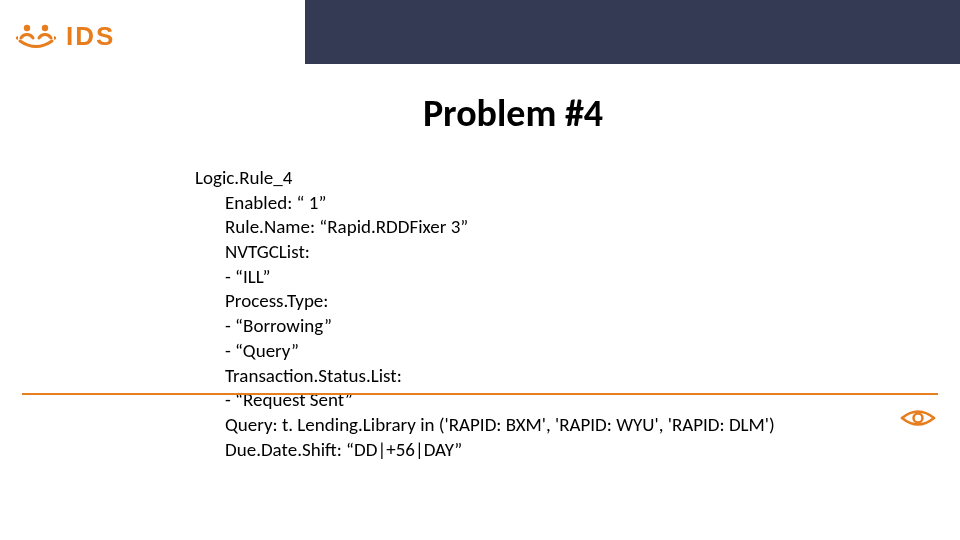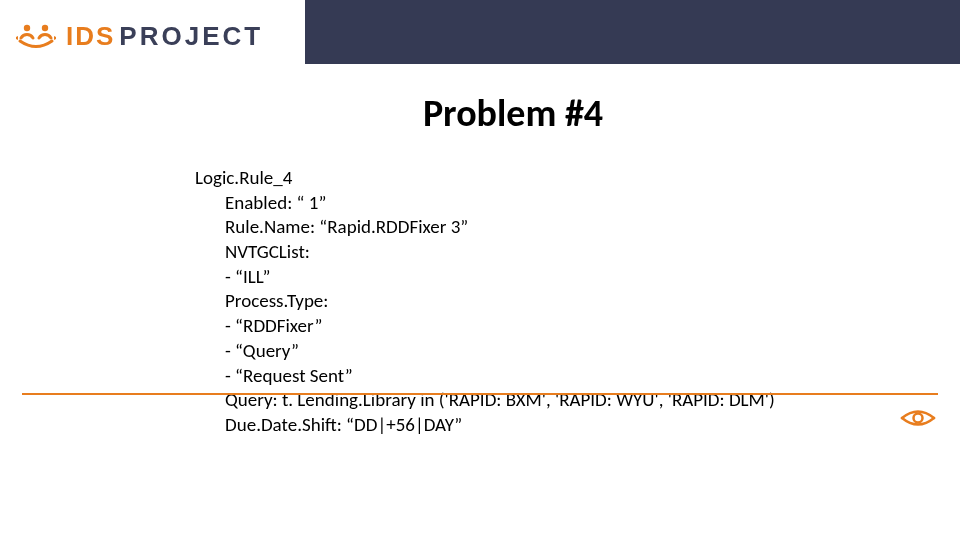--- a/index.html
+++ b/index.html
@@ -116,35 +116,35 @@
         <circle cx="29" cy="12" r="3.2" fill="#e87d1e"></circle>
         <path d="M5 22 A7 7 0 0 1 17 22" stroke="#e87d1e" stroke-width="3" fill="none" stroke-linecap="round"></path>
         <path d="M23 22 A7 7 0 0 1 35 22" stroke="#e87d1e" stroke-width="3" fill="none" stroke-linecap="round"></path>
         <path d="M4 25 Q20 36 36 25" stroke="#e87d1e" stroke-width="3" fill="none" stroke-linecap="round"></path>
         <path d="M2 20 L-2 22 L2 24" fill="#e87d1e"></path>
         <path d="M38 20 L42 22 L38 24" fill="#e87d1e"></path>
       </svg>
     </span>
     <span class="logo-text">
       <span class="logo-ids">IDS</span>
-      <span class="logo-project">PROJECT</span>
     </span>
   </div>
 
   <div class="title">Problem #4</div>
 
   <div class="body">
     <div>Logic.Rule_4</div>
     <div class="indent">Enabled: “ 1”</div>
     <div class="indent">Rule.Name: “Rapid.RDDFixer 3”</div>
     <div class="indent">NVTGCList:</div>
     <div class="indent">- “ILL”</div>
     <div class="indent">Process.Type:</div>
-    <div class="indent">- “RDDFixer”</div>
+    <div class="indent">- “Borrowing”</div>
     <div class="indent">- “Query”</div>
+    <div class="indent">Transaction.Status.List:</div>
     <div class="indent">- “Request Sent”</div>
     <div class="indent">Query: t. Lending.Library in ('RAPID: BXM', 'RAPID: WYU', 'RAPID: DLM')</div>
     <div class="indent">Due.Date.Shift: “DD|+56|DAY”</div>
   </div>
 
   <div class="footer-rule"></div>
 
   <span class="corner-icon">
     <svg viewBox="0 0 36 26" width="36" height="26">
       <path d="M2 13 Q18 0 34 13" stroke="#e87d1e" stroke-width="2.5" fill="none" stroke-linecap="round"></path>

